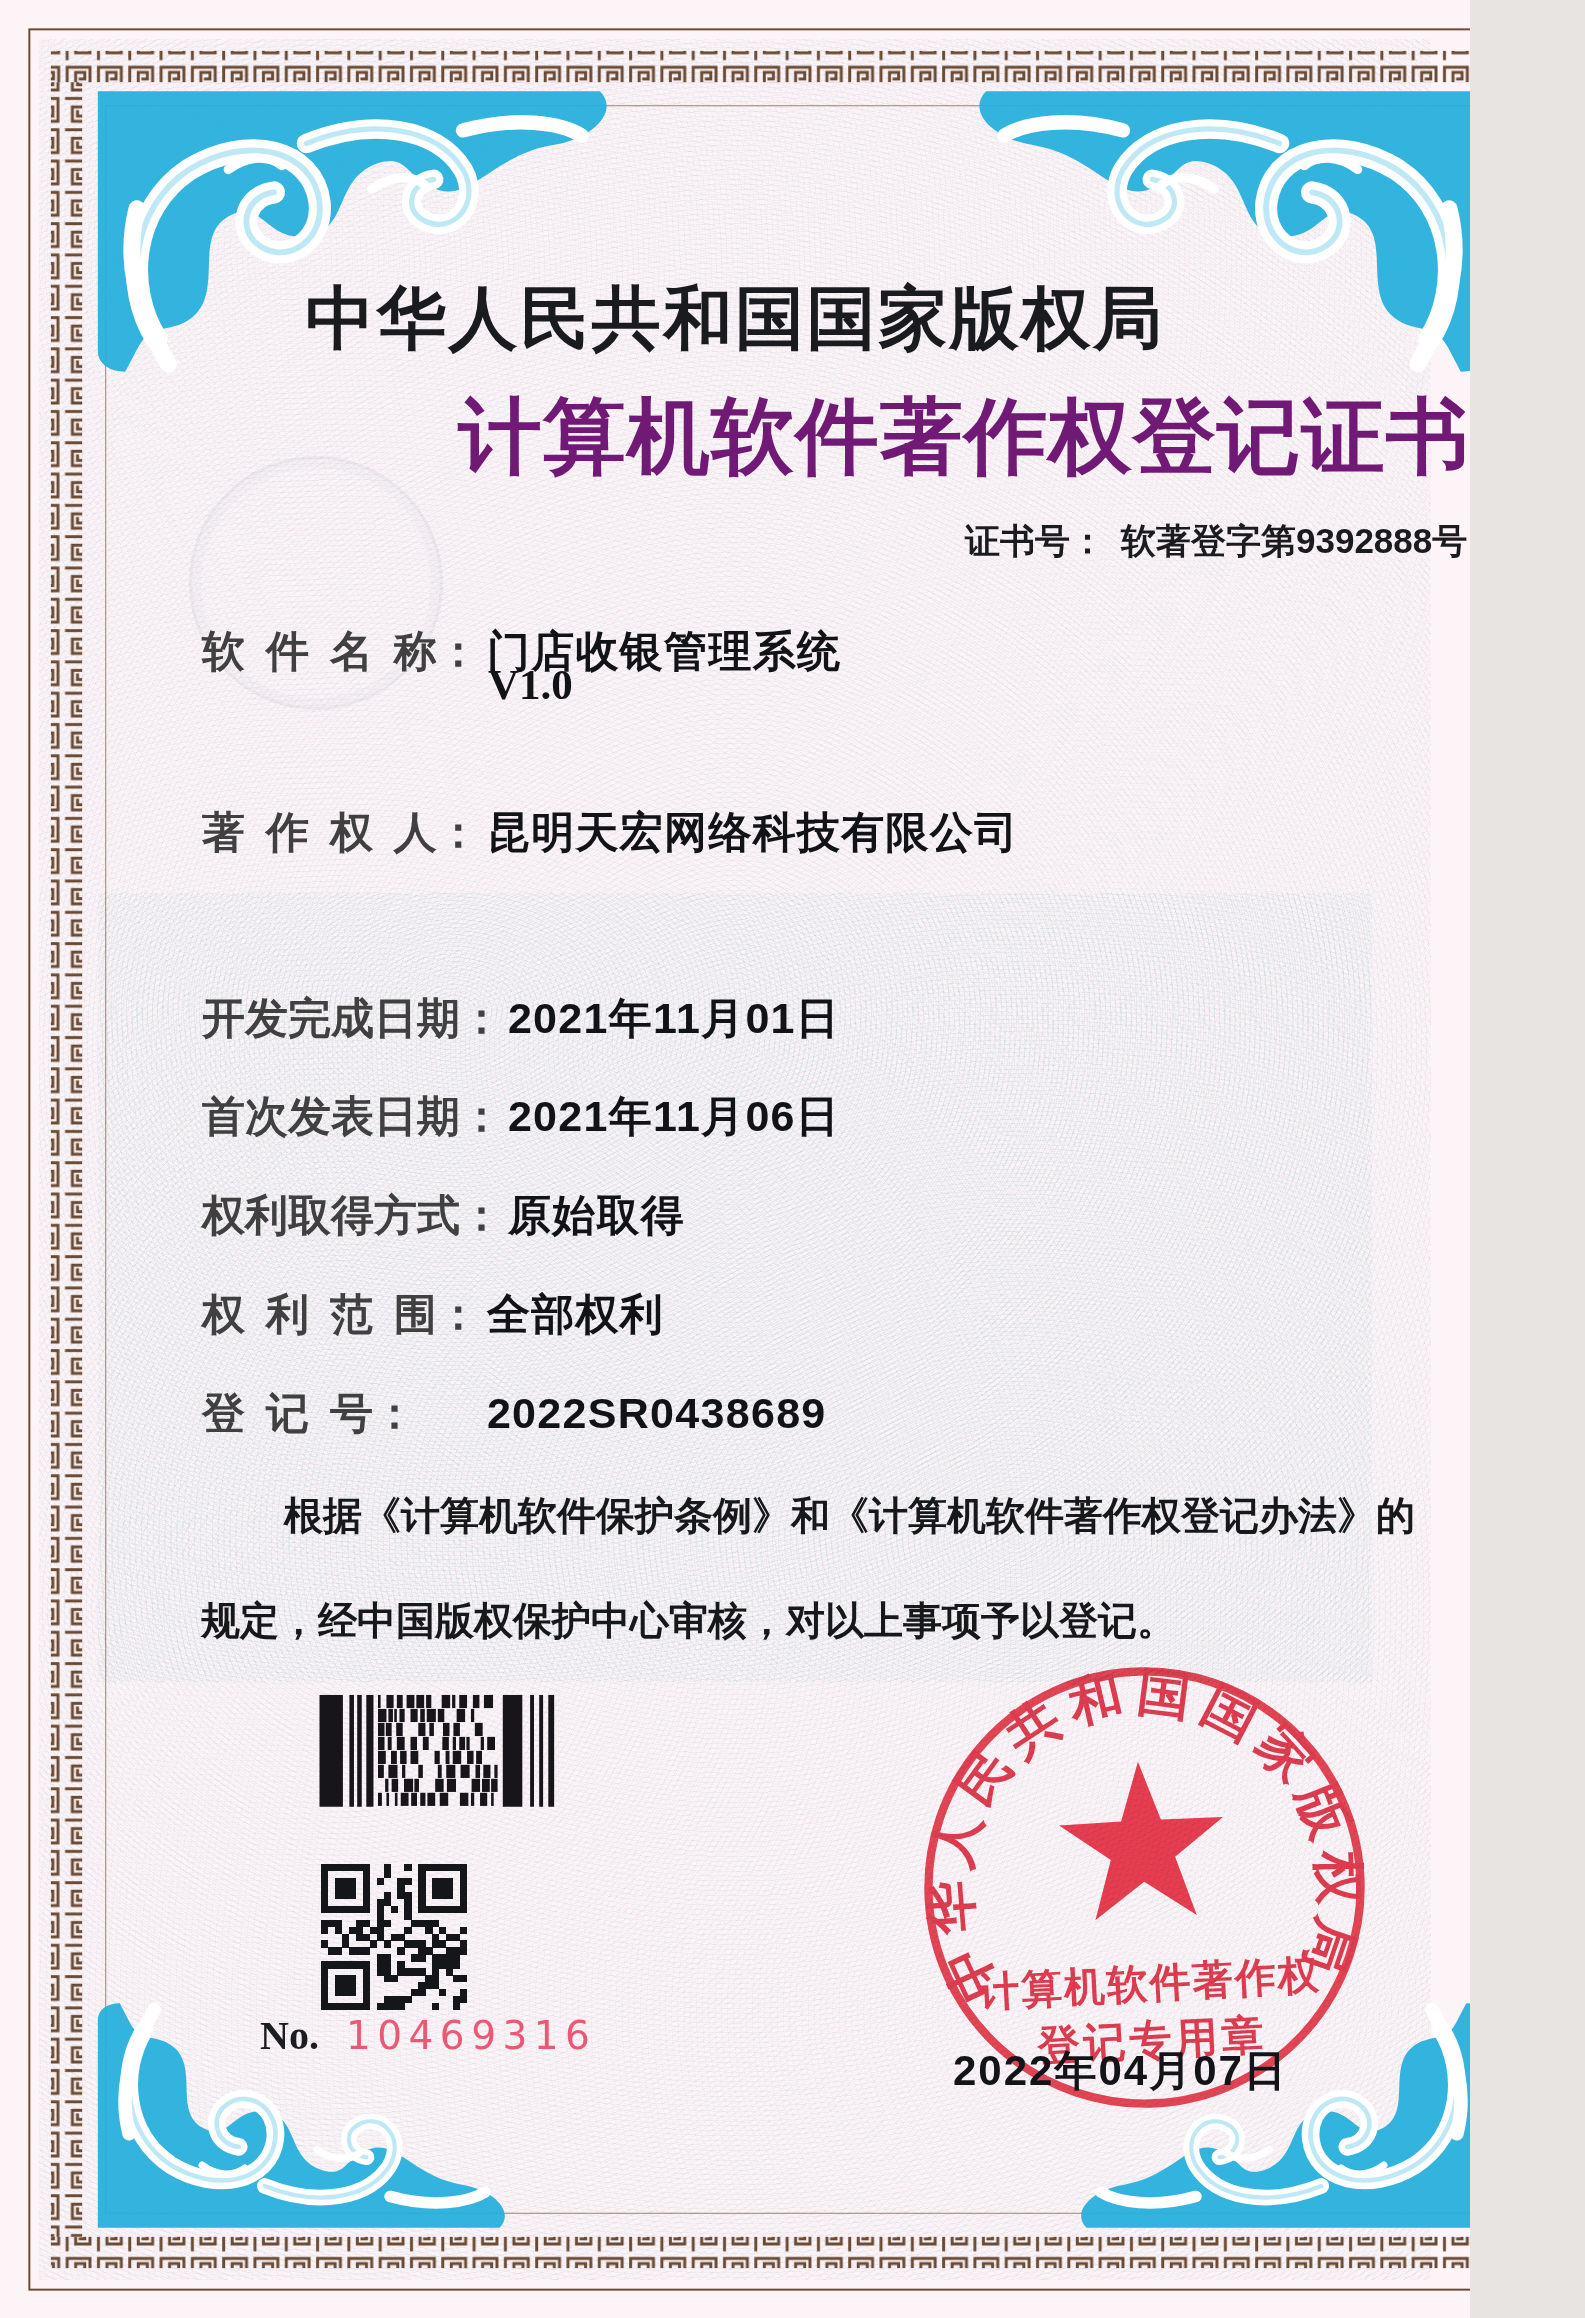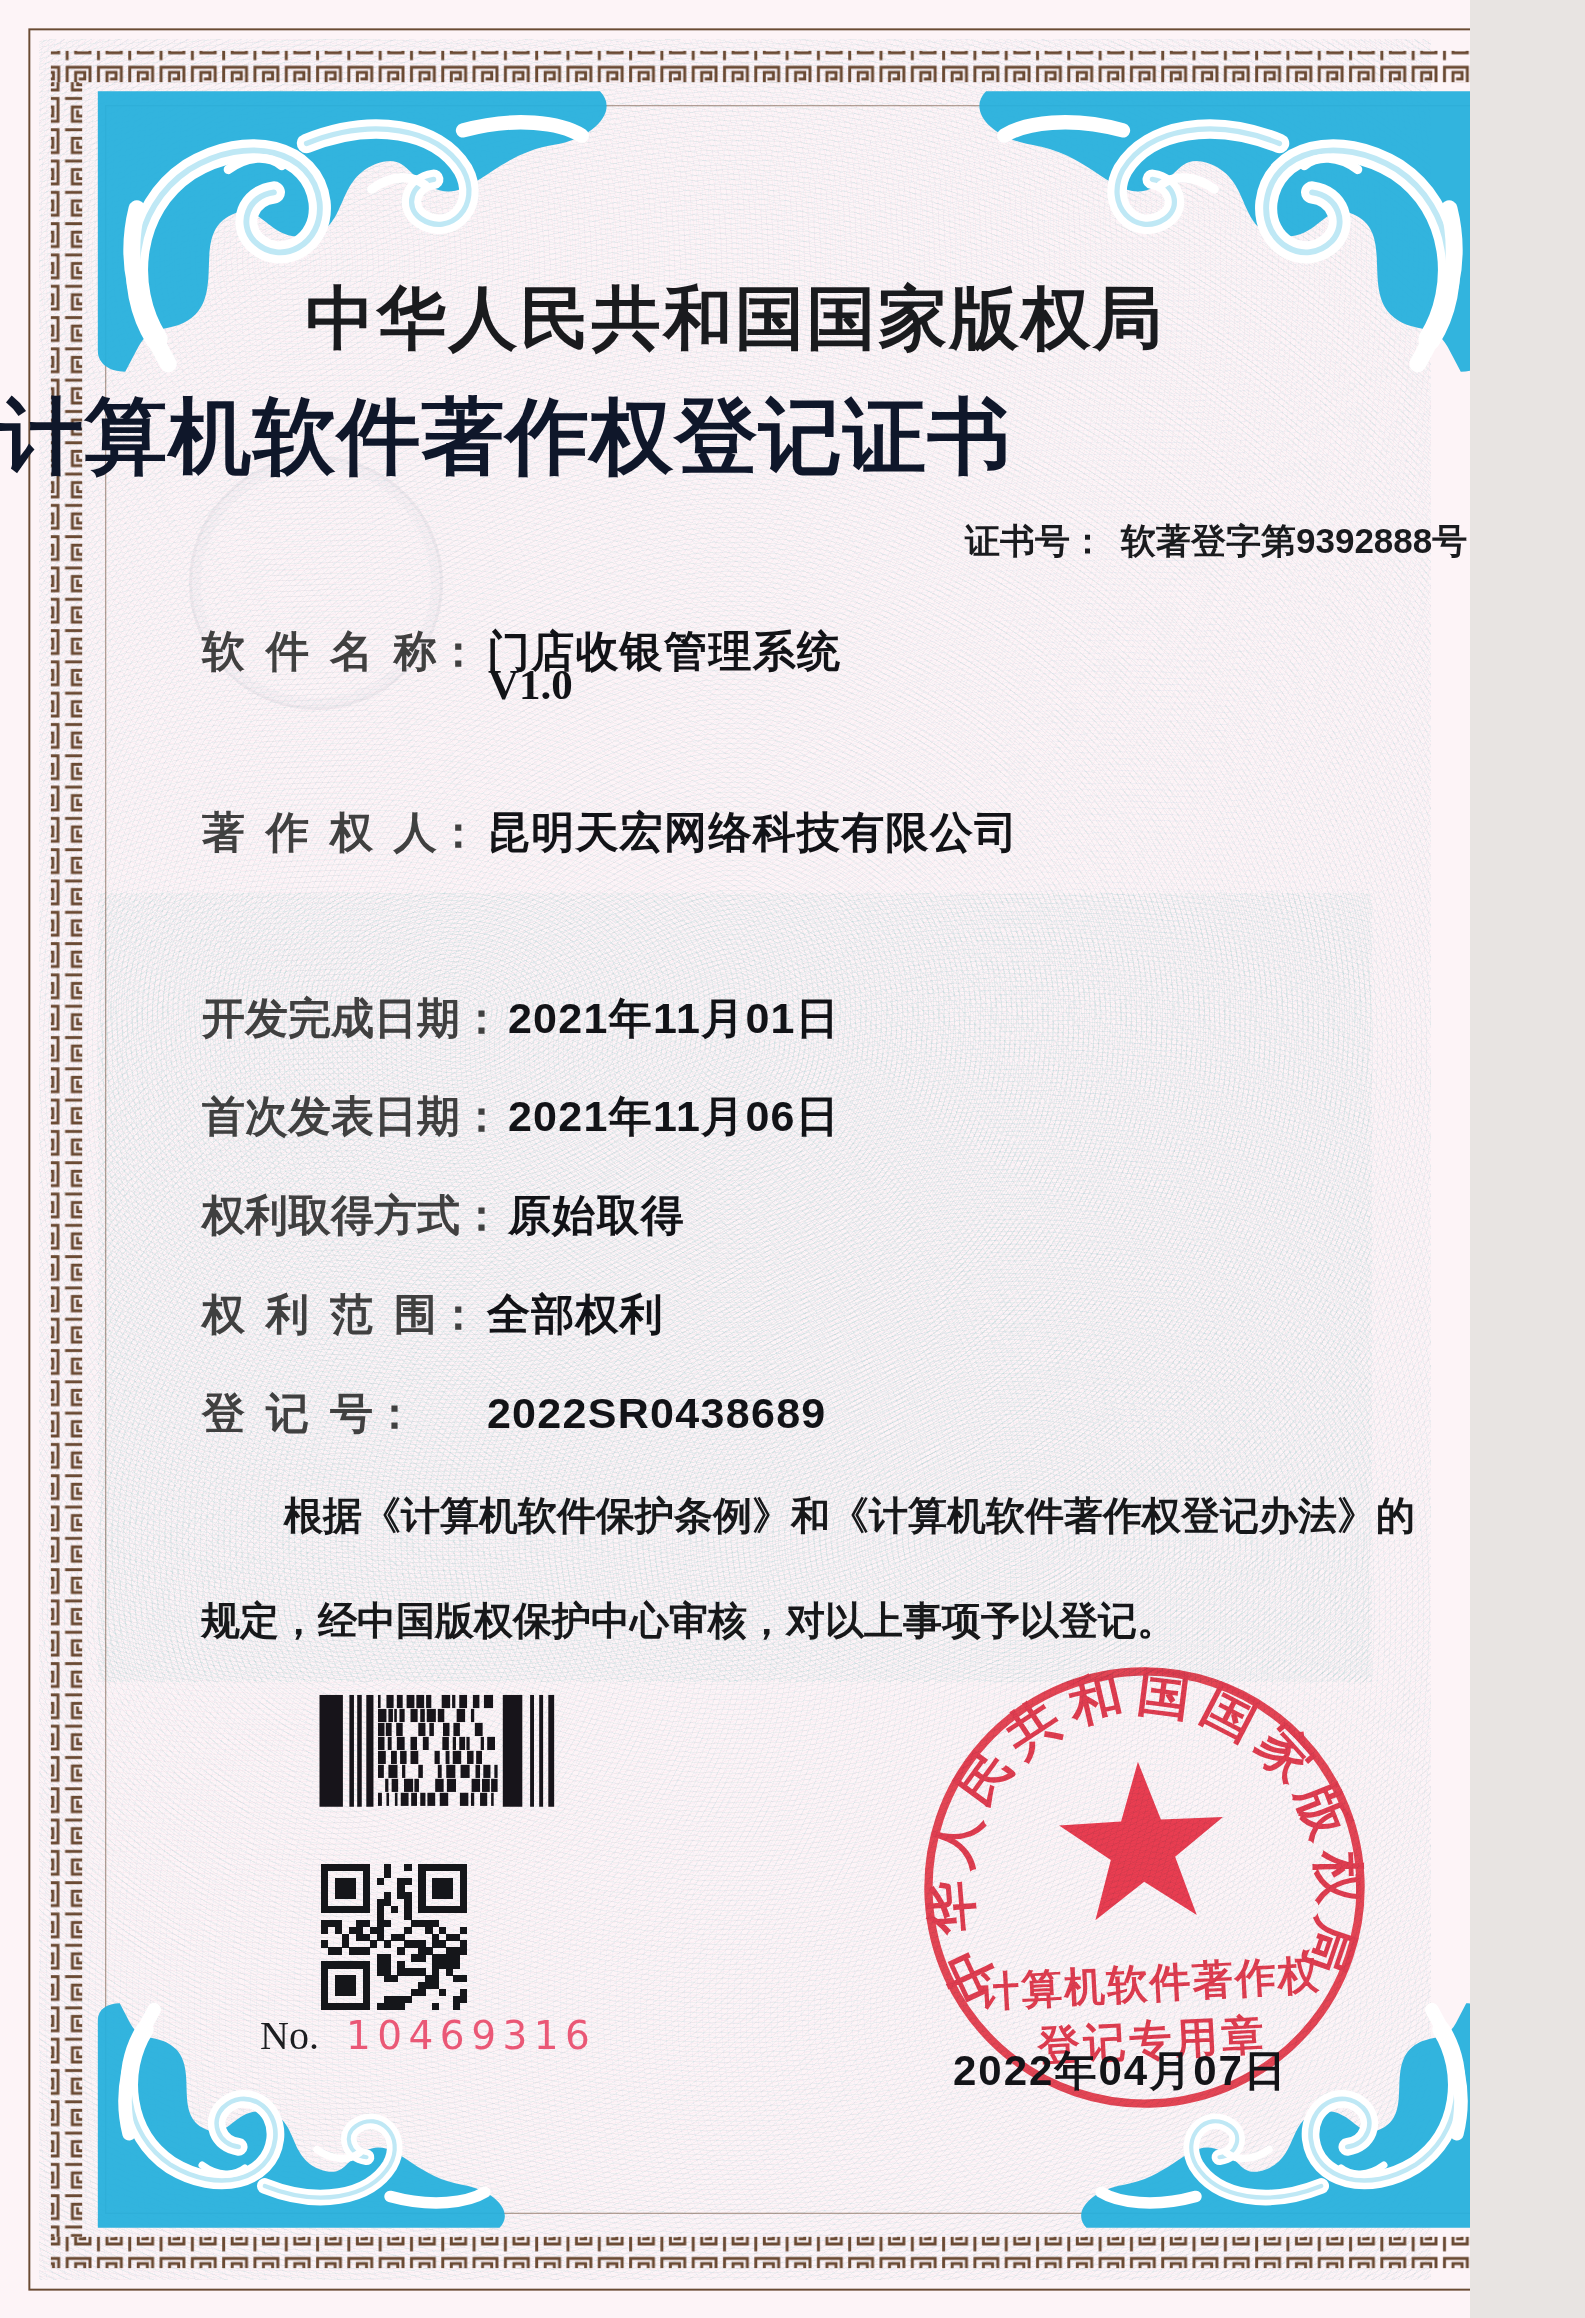--- a/index.html
+++ b/index.html
@@ -33,21 +33,21 @@
     position:absolute;left:189px;top:456px;width:248px;height:248px;border-radius:50%;
     border:3.3px solid rgba(165,175,188,.16);
     box-shadow:inset 0 0 0 9px rgba(165,175,188,.05);
   }
   .authority-title{
     position:absolute;left:0;top:273px;width:100%;
     text-align:center;font-size:69px;font-weight:700;letter-spacing:2.6px;color:#1a1b1e;
   }
   .cert-title{
     position:absolute;left:0;top:382px;width:100%;
-    text-align:left;font-size:83px;font-weight:800;letter-spacing:1.3px;color:#0f172a;
+    text-align:right;font-size:83px;font-weight:800;letter-spacing:1.3px;color:#701a75;
   }
   .cert-no{
     position:absolute;left:965px;top:518px;
     font-size:35px;font-weight:700;color:#1a1b1e;display:flex;gap:16px;white-space:nowrap;
   }
   .frow{position:absolute;left:202px;white-space:nowrap;}
   .frow .lbl{
     display:inline-block;min-width:280px;font-size:43px;font-weight:800;color:#404040;word-spacing:9px;margin-top:24px;
   }
   .frow .val{
@@ -55,21 +55,21 @@
   }
   .val-line2{
     position:absolute;left:488px;top:660px;font-size:43px;font-weight:800;color:#121317;
     font-family:"Liberation Serif",serif;
   }
   .st-1{position:absolute;left:201px;top:1489px;text-indent:83px;}
   .st-2{position:absolute;left:201px;top:1594px;}
   .serial-line{
     position:absolute;left:260px;top:2012px;display:flex;align-items:baseline;gap:27px;
   }
-  .serial-label{font-family:"Liberation Serif",serif;font-size:40px;font-weight:400;color:#1c1d20;}
+  .serial-label{font-family:"Liberation Serif",serif;font-size:40px;font-weight:700;color:#1c1d20;}
   .serial-number{font-family:"DejaVu Sans",sans-serif;font-size:39px;color:#ea5876;letter-spacing:6.5px;font-weight:500;}
   .issue-date{
     position:absolute;left:953px;top:2043px;font-size:42px;font-weight:800;color:#131418;letter-spacing:2px;white-space:nowrap;
   }
   svg.barcode{position:absolute;left:315px;top:1693px;}
   svg.qr{position:absolute;left:321px;top:1864px;}
   svg.seal{position:absolute;left:908px;top:1651px;mix-blend-mode:multiply;opacity:.94;}
   .seal-ring-text{font-family:"Liberation Sans",sans-serif;font-size:83px;font-weight:800;letter-spacing:15px;}
   .seal-cap1{font-family:"Liberation Sans",sans-serif;font-size:64px;font-weight:800;letter-spacing:3px;}
   .seal-cap2{font-family:"Liberation Sans",sans-serif;font-size:66px;font-weight:800;letter-spacing:6px;}

